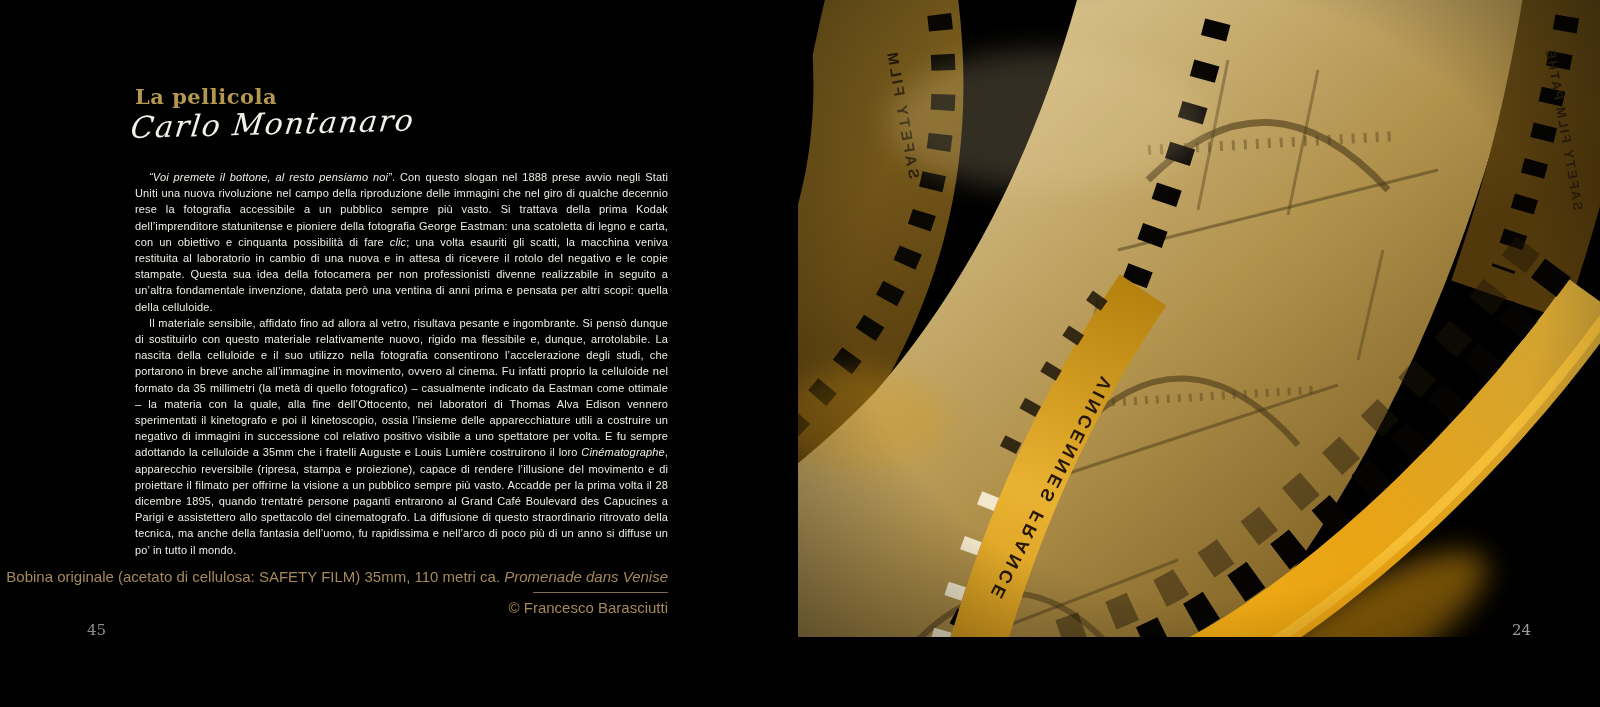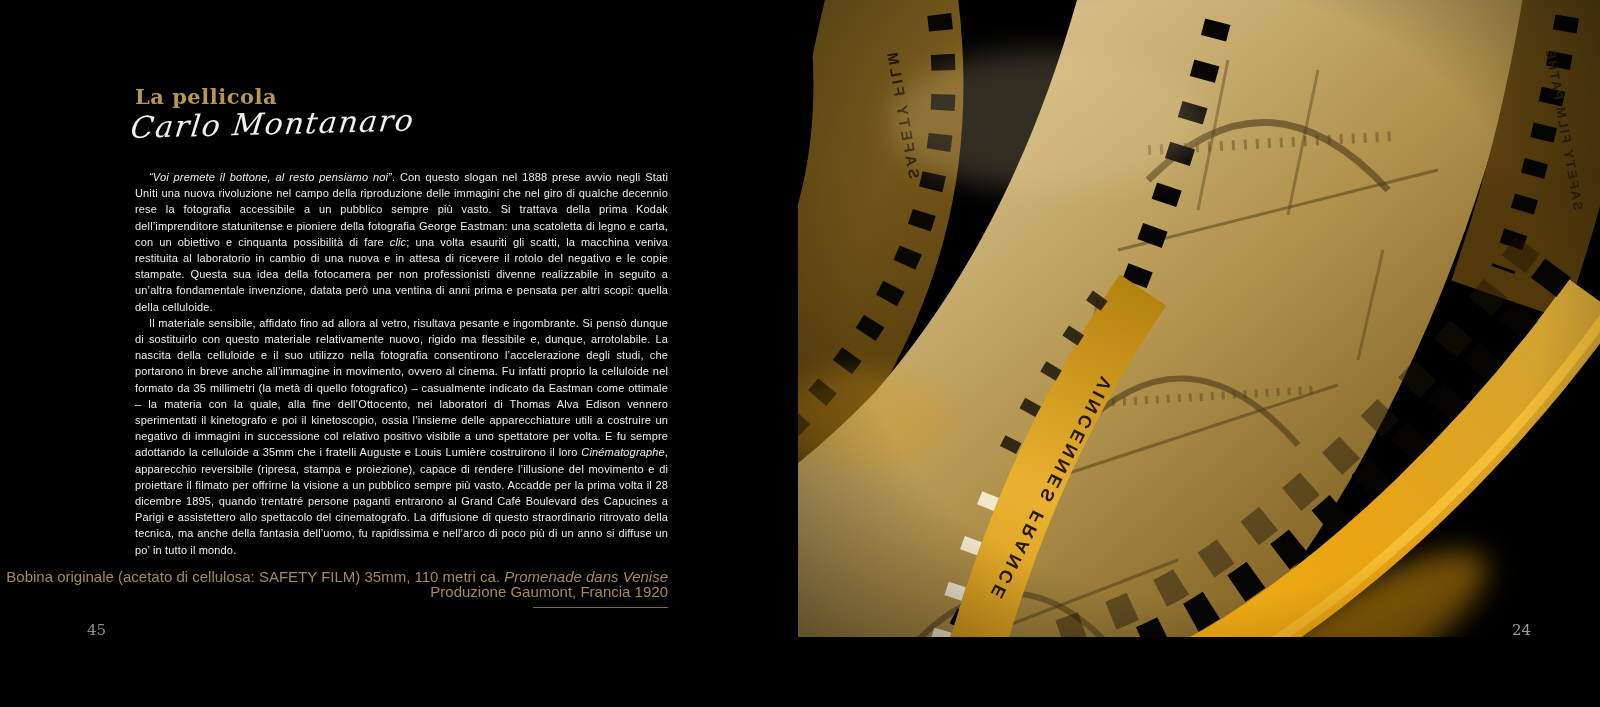--- a/index.html
+++ b/index.html
@@ -44,22 +44,22 @@
     <h1 class="title">La pellicola</h1>
     <div class="signature">Carlo Montanaro</div>
 
     <div class="bodytext">
       <p><span class="it">“Voi premete il bottone, al resto pensiamo noi”</span><span>. Con questo slogan nel 1888 prese avvio negli Stati Uniti una nuova rivoluzione nel campo della riproduzione delle immagini che nel giro di qualche decennio rese la fotografia accessibile a un pubblico sempre più vasto. Si trattava della prima Kodak dell’imprenditore statunitense e pioniere della fotografia George Eastman: una scatoletta di legno e carta, con un obiettivo e cinquanta possibilità di fare </span><span class="it">clic</span><span>; una volta esauriti gli scatti, la macchina veniva restituita al laboratorio in cambio di una nuova e in attesa di ricevere il rotolo del negativo e le copie stampate. Questa sua idea della fotocamera per non professionisti divenne realizzabile in seguito a un’altra fondamentale invenzione, datata però una ventina di anni prima e pensata per altri scopi: quella della celluloide.</span></p>
       <p><span>Il materiale sensibile, affidato fino ad allora al vetro, risultava pesante e ingombrante. Si pensò dunque di sostituirlo con questo materiale relativamente nuovo, rigido ma flessibile e, dunque, arrotolabile. La nascita della celluloide e il suo utilizzo nella fotografia consentirono l’accelerazione degli studi, che portarono in breve anche all’immagine in movimento, ovvero al cinema. Fu infatti proprio la celluloide nel formato da 35 millimetri (la metà di quello fotografico) – casualmente indicato da Eastman come ottimale – la materia con la quale, alla fine dell’Ottocento, nei laboratori di Thomas Alva Edison vennero sperimentati il kinetografo e poi il kinetoscopio, ossia l’insieme delle apparecchiature utili a costruire un negativo di immagini in successione col relativo positivo visibile a uno spettatore per volta. E fu sempre adottando la celluloide a 35mm che i fratelli Auguste e Louis Lumière costruirono il loro </span><span class="it">Cinématographe</span><span>, apparecchio reversibile (ripresa, stampa e proiezione), capace di rendere l’illusione del movimento e di proiettare il filmato per offrirne la visione a un pubblico sempre più vasto. Accadde per la prima volta il 28 dicembre 1895, quando trentatré persone paganti entrarono al Grand Café Boulevard des Capucines a Parigi e assistettero allo spettacolo del cinematografo. La diffusione di questo straordinario ritrovato della tecnica, ma anche della fantasia dell’uomo, fu rapidissima e nell’arco di poco più di un anno si diffuse un po’ in tutto il mondo.</span></p>
     </div>
 
     <div class="caption">
       <div><span>Bobina originale (acetato di cellulosa: SAFETY FILM) 35mm, 110 metri ca. </span><span class="it">Promenade dans Venise</span></div>
-      <div>Produzione Gaumont, Francia 1920</div>
       <div class="cap-divider"></div>
+      <div>© Francesco Barasciutti</div>
     </div>
 
     <div class="pagenum pn-left">45</div>
   </section>
 
   <section class="page page-right">
     <svg class="photo" viewBox="0 0 802 707" aria-hidden="true">
       <defs>
         <linearGradient id="gBand" gradientUnits="userSpaceOnUse" x1="230" y1="0" x2="680" y2="520">
           <stop offset="0" stop-color="#d8c28c"></stop>

